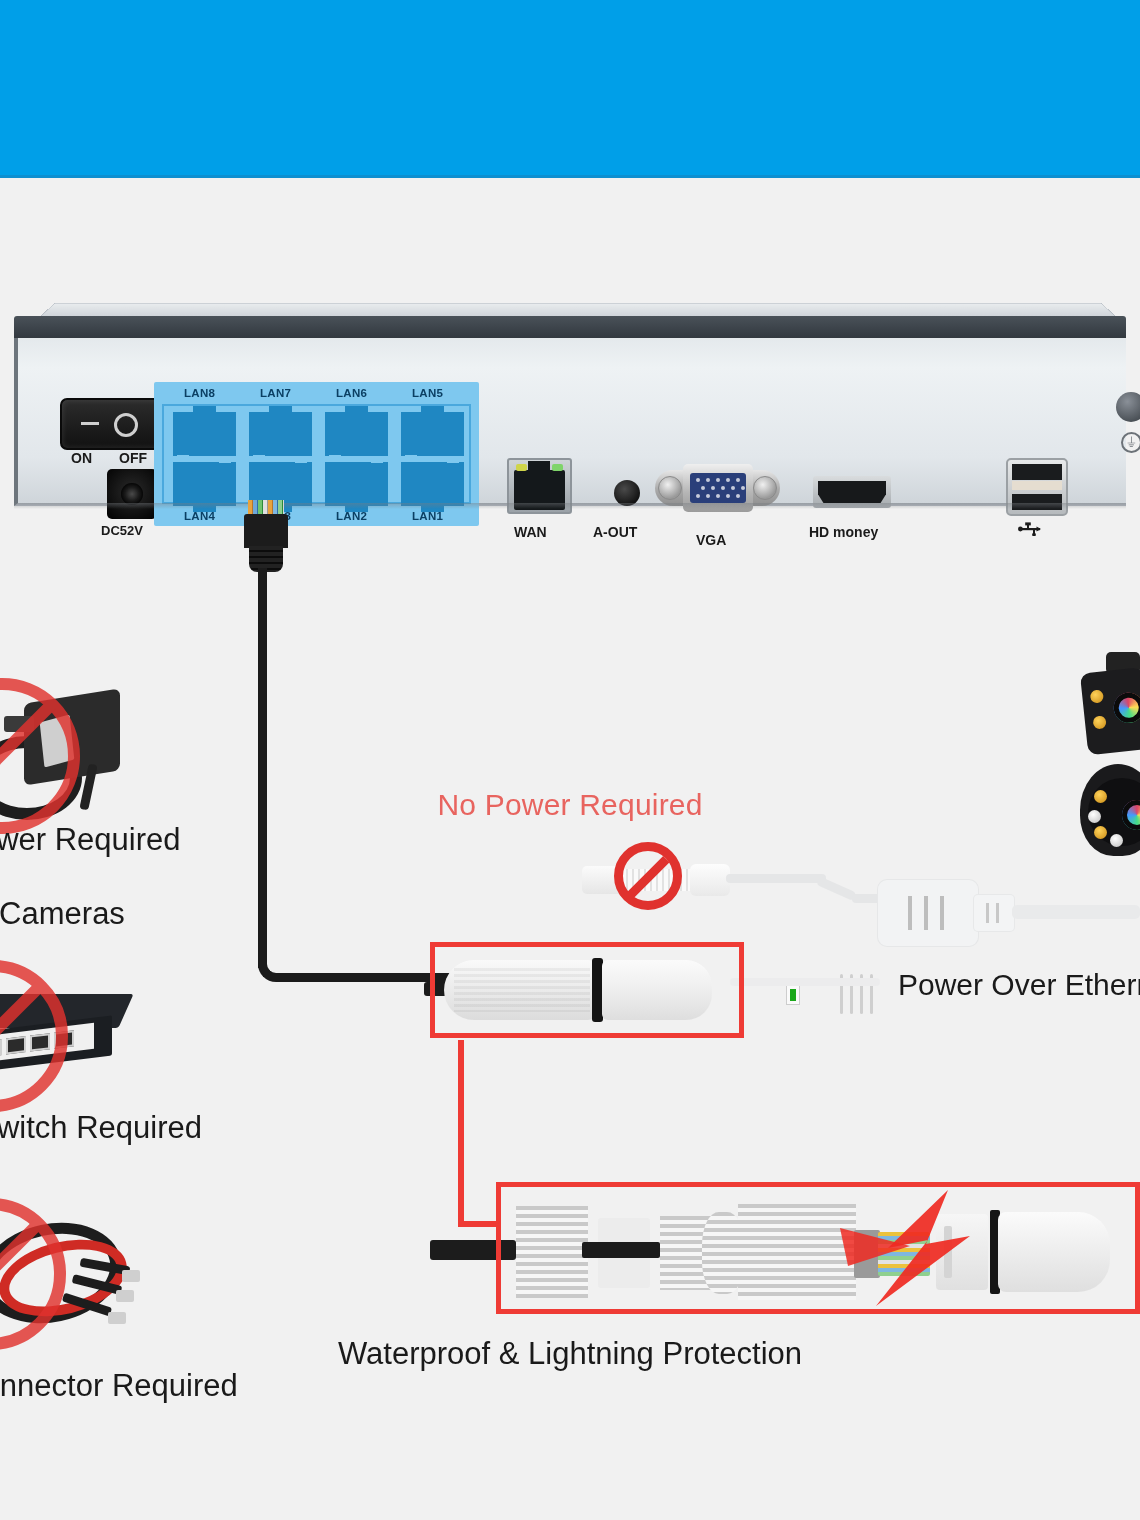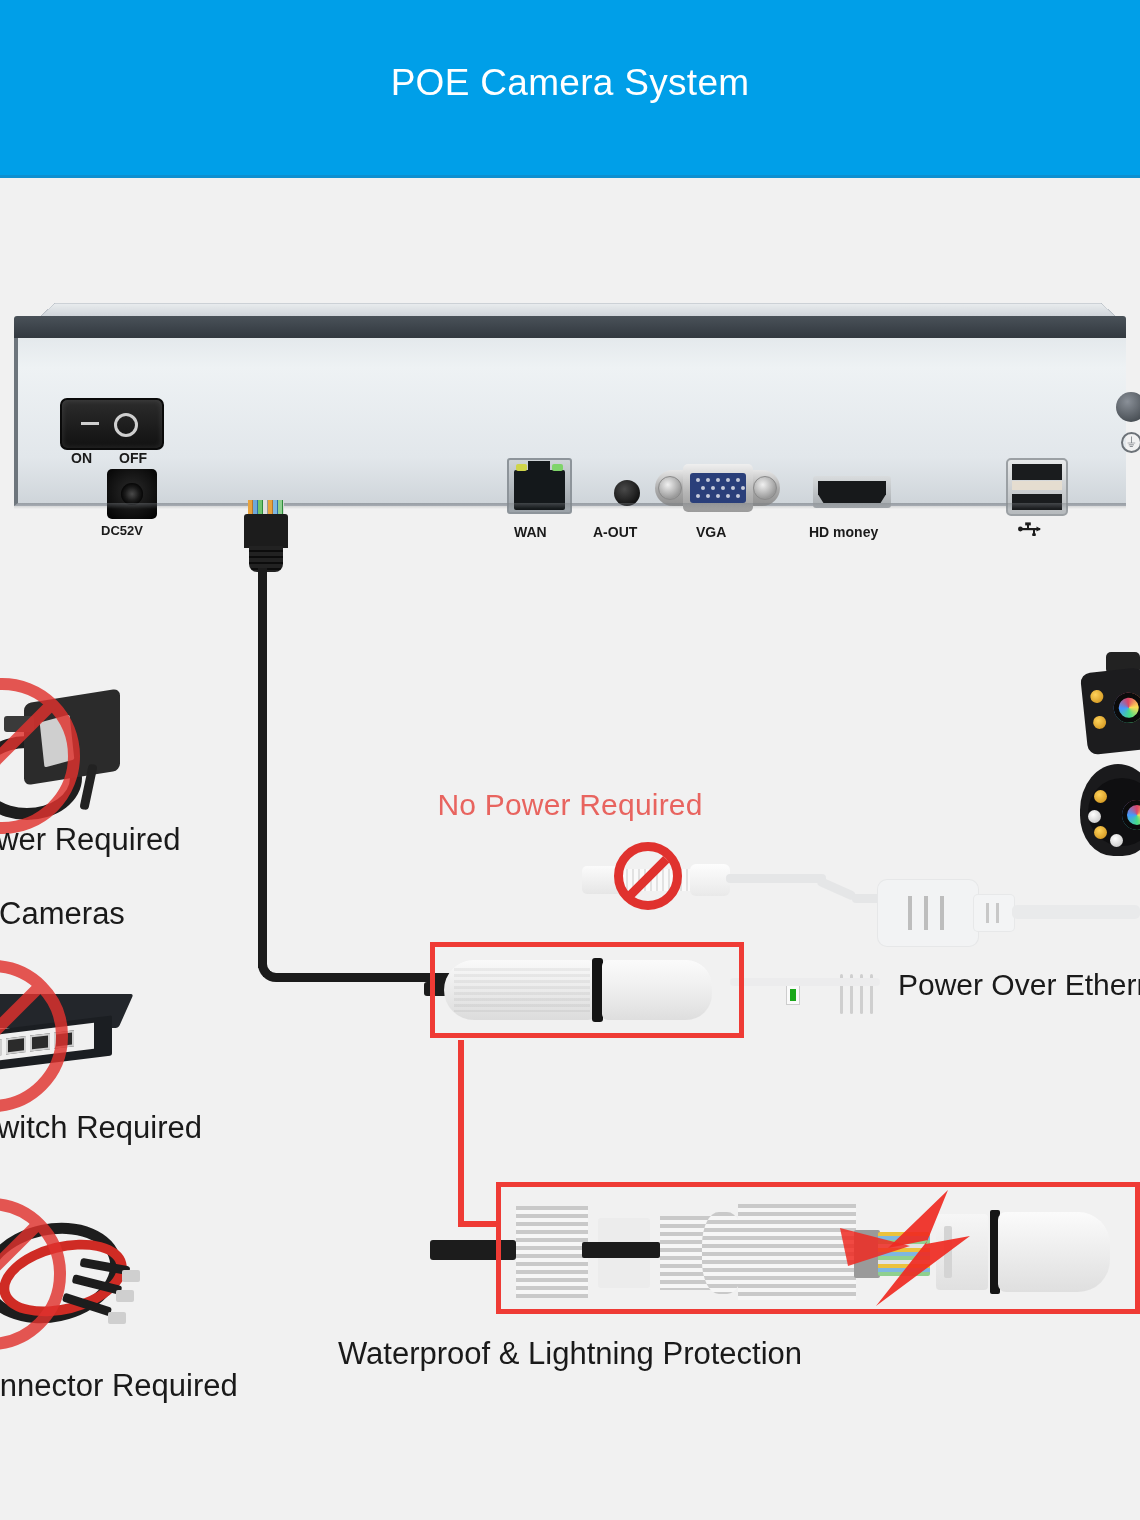--- a/index.html
+++ b/index.html
@@ -374,39 +374,60 @@
     position:absolute;left:10px;top:126px;width:68px;height:68px;border-radius:50%;
     background:#0f0f11;
   }
   .cam-wht{position:absolute;width:13px;height:13px;border-radius:50%;background:radial-gradient(circle at 40% 35%,#fff,#bdbdbd);}
   .cam-mount{position:absolute;left:28px;top:0;width:34px;height:22px;background:#222;border-radius:5px;}
 </style>
 </head>
 <body>
 
 <div id="header">
-  <div class="line1">POE Camera System</div>
   <div class="rule"></div>
 </div>
 
 <div id="nvr">
   <div class="nvr-top"></div>
   <div class="nvr-bezel"></div>
   <div class="nvr-face">
 
     <div class="rocker">
       <div class="bar"></div>
       <div class="ring"></div>
     </div>
     <div class="lbl-on">ON</div>
     <div class="lbl-off">OFF</div>
 
     <div class="dcjack"></div>
     <div class="lbl-dc">DC52V</div>
 
+    <div class="lanblock">
+      <div class="lan-inner"></div>
+      <div class="lan-lbl" style="left:30px;top:5px;">LAN8</div>
+      <div class="lan-lbl" style="left:106px;top:5px;">LAN7</div>
+      <div class="lan-lbl" style="left:182px;top:5px;">LAN6</div>
+      <div class="lan-lbl" style="left:258px;top:5px;">LAN5</div>
+
+      <div class="rj up" style="left:19px;top:30px;"></div>
+      <div class="rj up" style="left:95px;top:30px;"></div>
+      <div class="rj up" style="left:171px;top:30px;"></div>
+      <div class="rj up" style="left:247px;top:30px;"></div>
+
+      <div class="rj dn" style="left:19px;top:80px;"></div>
+      <div class="rj dn" style="left:95px;top:80px;"></div>
+      <div class="rj dn" style="left:171px;top:80px;"></div>
+      <div class="rj dn" style="left:247px;top:80px;"></div>
+
+      <div class="lan-lbl" style="left:30px;top:128px;">LAN4</div>
+      <div class="lan-lbl" style="left:106px;top:128px;">LAN3</div>
+      <div class="lan-lbl" style="left:182px;top:128px;">LAN2</div>
+      <div class="lan-lbl" style="left:258px;top:128px;">LAN1</div>
+    </div>
 
     <div class="wanport">
       <div class="cav"></div>
       <div class="led-y"></div>
       <div class="led-g"></div>
     </div>
     <div class="port-lbl" style="left:496px;top:186px;">WAN</div>
 
     <div class="aout"></div>
     <div class="port-lbl" style="left:575px;top:186px;">A-OUT</div>
@@ -428,21 +449,21 @@
             <div class="pin" style="left: 41px; top: 13px;"></div>
             <div class="pin" style="left: 51px; top: 13px;"></div>
             <div class="pin" style="left: 6px; top: 21px;"></div>
             <div class="pin" style="left: 16px; top: 21px;"></div>
             <div class="pin" style="left: 26px; top: 21px;"></div>
             <div class="pin" style="left: 36px; top: 21px;"></div>
             <div class="pin" style="left: 46px; top: 21px;"></div>
           </div>
       </div>
     </div>
-    <div class="port-lbl" style="left:678px;top:186px;">VGA</div>
+    <div class="port-lbl" style="left:678px;top:194px;">VGA</div>
 
     <div class="hdmi">
       <div class="cav"></div>
     </div>
     <div class="port-lbl" style="left:791px;top:186px;">HD money</div>
 
     <div class="usb">
       <div class="slot t"></div>
       <div class="mid"></div>
       <div class="slot b"></div>

